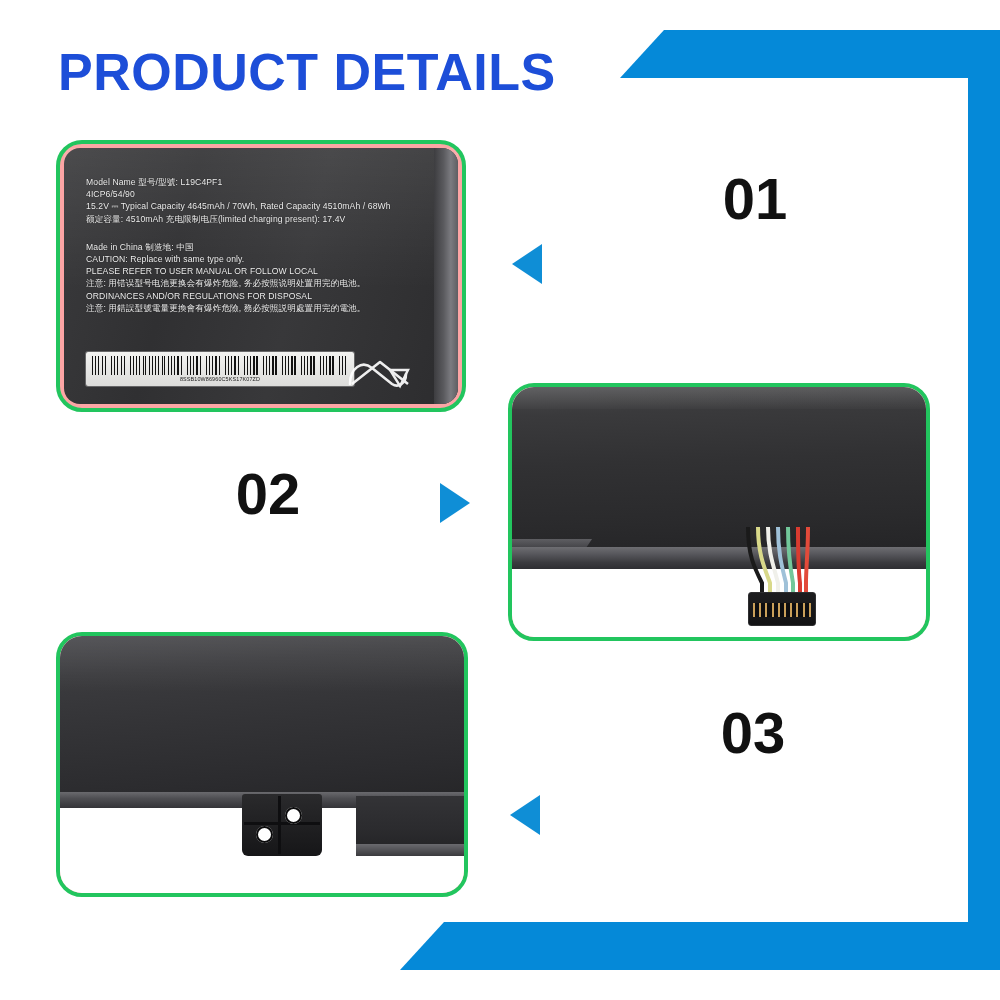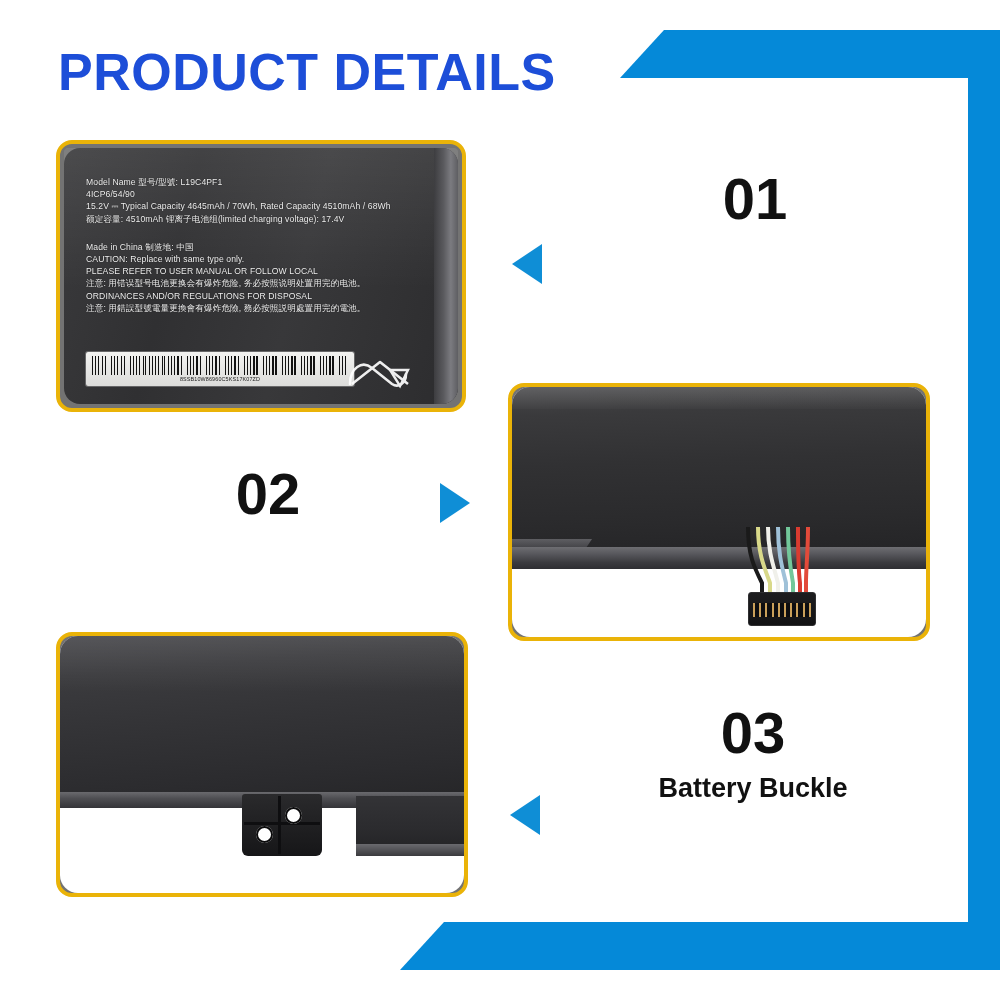--- a/index.html
+++ b/index.html
@@ -57,23 +57,23 @@
     font-size: 52px;
     font-weight: bold;
     letter-spacing: 0.5px;
     color: #1d4ed8;
     white-space: nowrap;
   }
 
   
   .photo-panel {
     position: absolute;
-    border: 4px solid #eab308;
-    border-radius: 16px;
-    background: #737373;
+    border: 4px solid #22c55e;
+    border-radius: 26px;
+    background: #fca5a5;
     overflow: hidden;
   }
   .panel-01 { left: 56px;  top: 140px; width: 410px; height: 272px; }
   .panel-02 { left: 508px; top: 383px; width: 422px; height: 258px; }
   .panel-03 { left: 56px;  top: 632px; width: 412px; height: 265px; }
 
   .photo-inner {
     position: absolute;
     inset: 0;
     border-radius: 18px;
@@ -307,21 +307,21 @@
   <div class="photo-panel panel-01">
     <div class="photo-inner">
       <div class="label-body">
         <div class="label-sheen"></div>
         <div class="label-right-edge"></div>
 
         <div class="label-text">
           <div class="spec-line">Model Name 型号/型號: L19C4PF1</div>
           <div class="spec-line">4ICP6/54/90</div>
           <div class="spec-line">15.2V ⎓ Typical Capacity 4645mAh / 70Wh, Rated Capacity 4510mAh / 68Wh</div>
-          <div class="spec-line">额定容量: 4510mAh  锂离子电池组(limited charging voltage): 17.4V</div>
+          <div class="spec-line">额定容量: 4510mAh  充电限制电压(limited charging present): 17.4V</div>
 
           <div class="label-block-2">
             <div class="spec-line">Made in China 制造地: 中国</div>
             <div class="spec-line">CAUTION: Replace with same type only.</div>
             <div class="spec-line">PLEASE REFER TO USER MANUAL OR FOLLOW LOCAL</div>
             <div class="spec-line">注意: 用错误型号电池更换会有爆炸危险, 务必按照说明处置用完的电池。</div>
             <div class="spec-line">ORDINANCES AND/OR REGULATIONS FOR DISPOSAL</div>
             <div class="spec-line">注意: 用錯誤型號電量更換會有爆炸危險, 務必按照説明處置用完的電池。</div>
           </div>
         </div>
@@ -394,18 +394,17 @@
         <div class="buckle-rib h1"></div>
         <div class="buckle-hole h1"></div>
         <div class="buckle-hole h2"></div>
       </div>
     </div>
   </div>
 
   <div class="callout callout-03">
     <div class="callout-stack">
       <div class="callout-number">03</div>
-      <div class="callout-label">Battery Buckle</div>
     </div>
   </div>
   <div class="arrow arrow-left arrow-03"></div>
 
 </div>
 
 </body></html>

